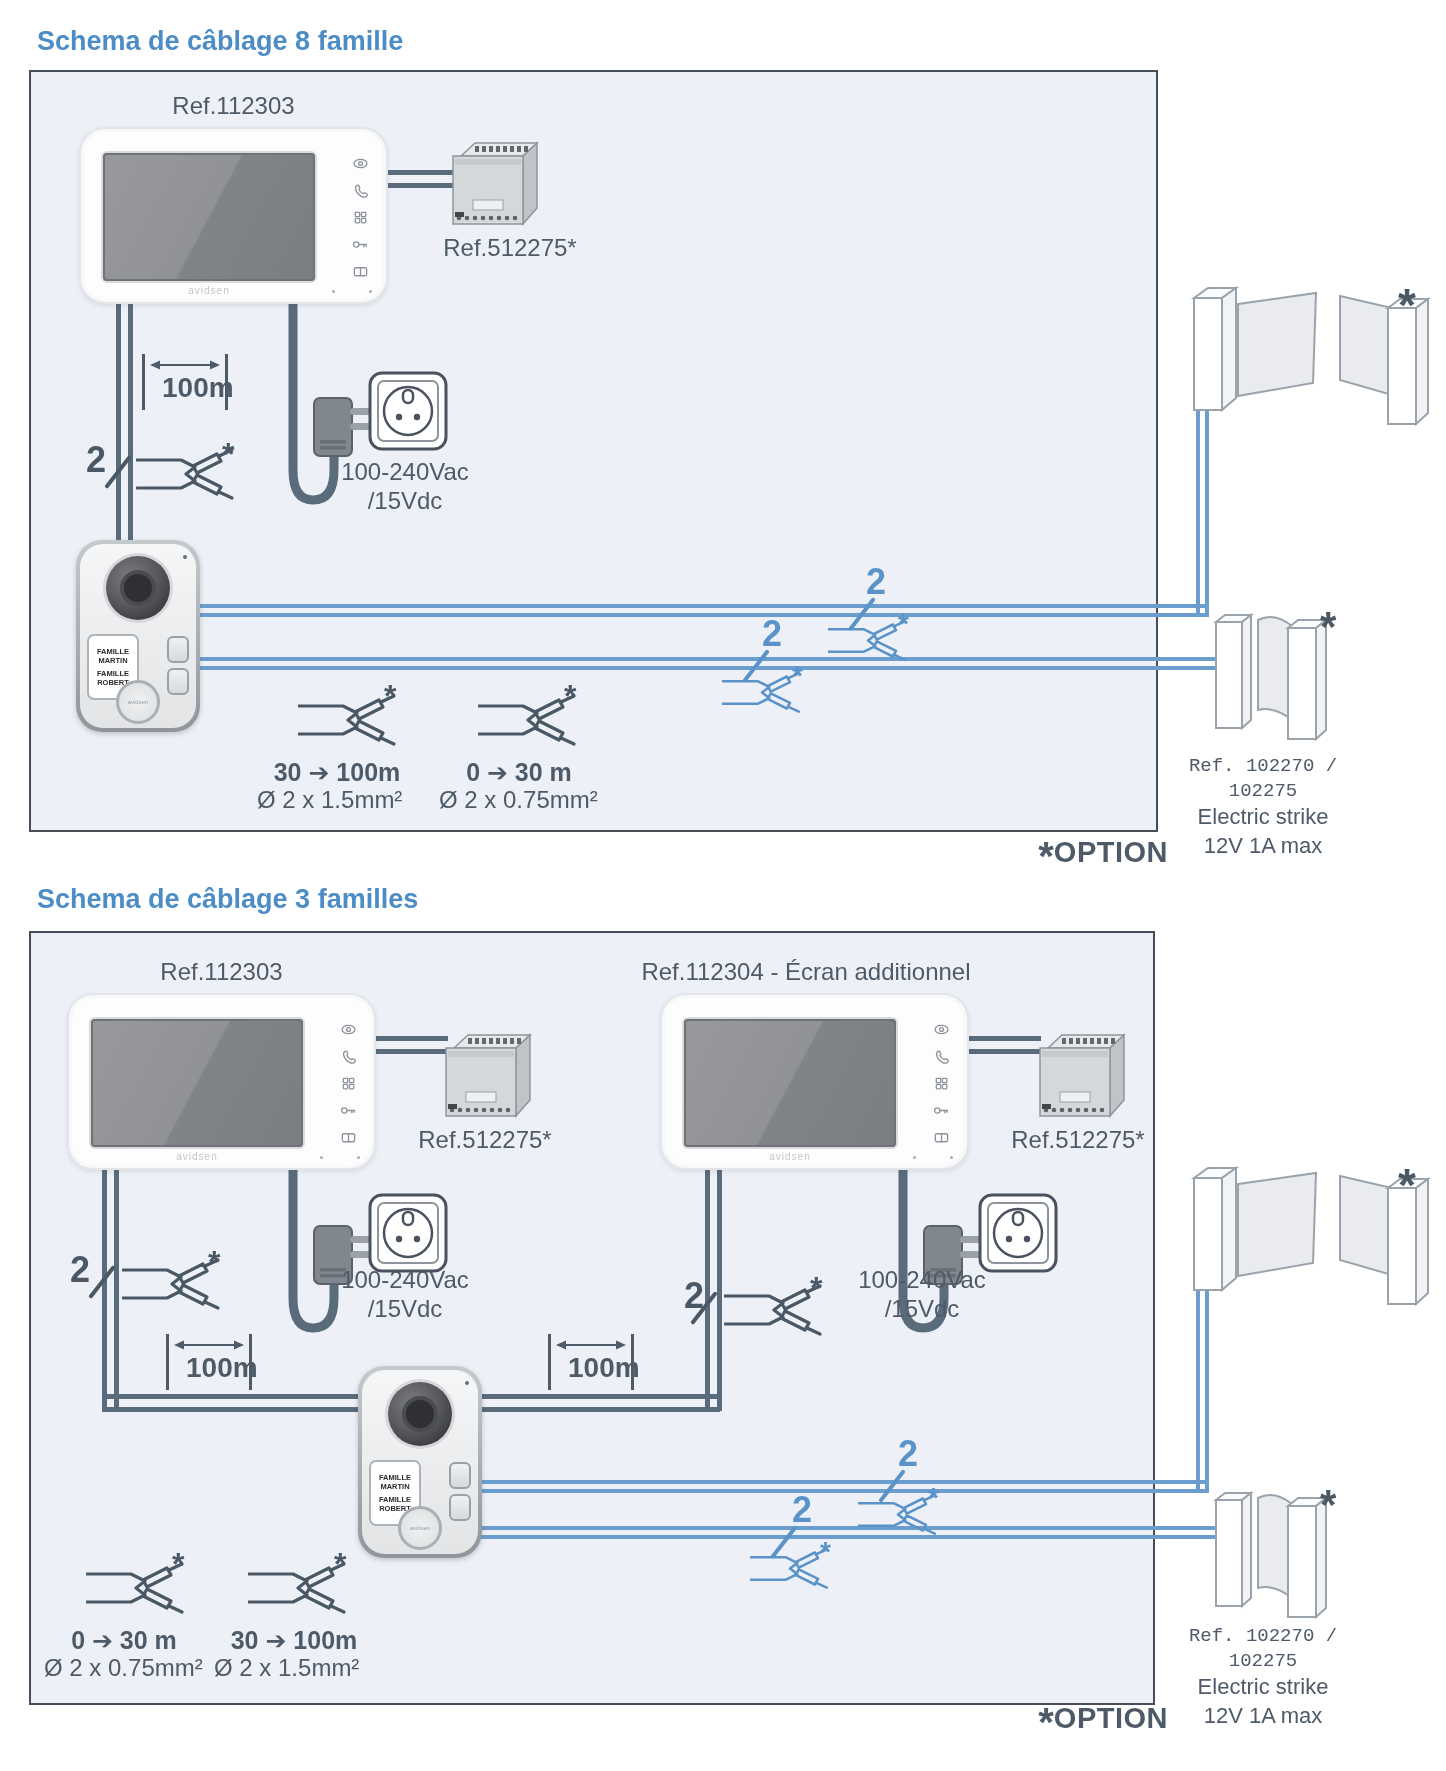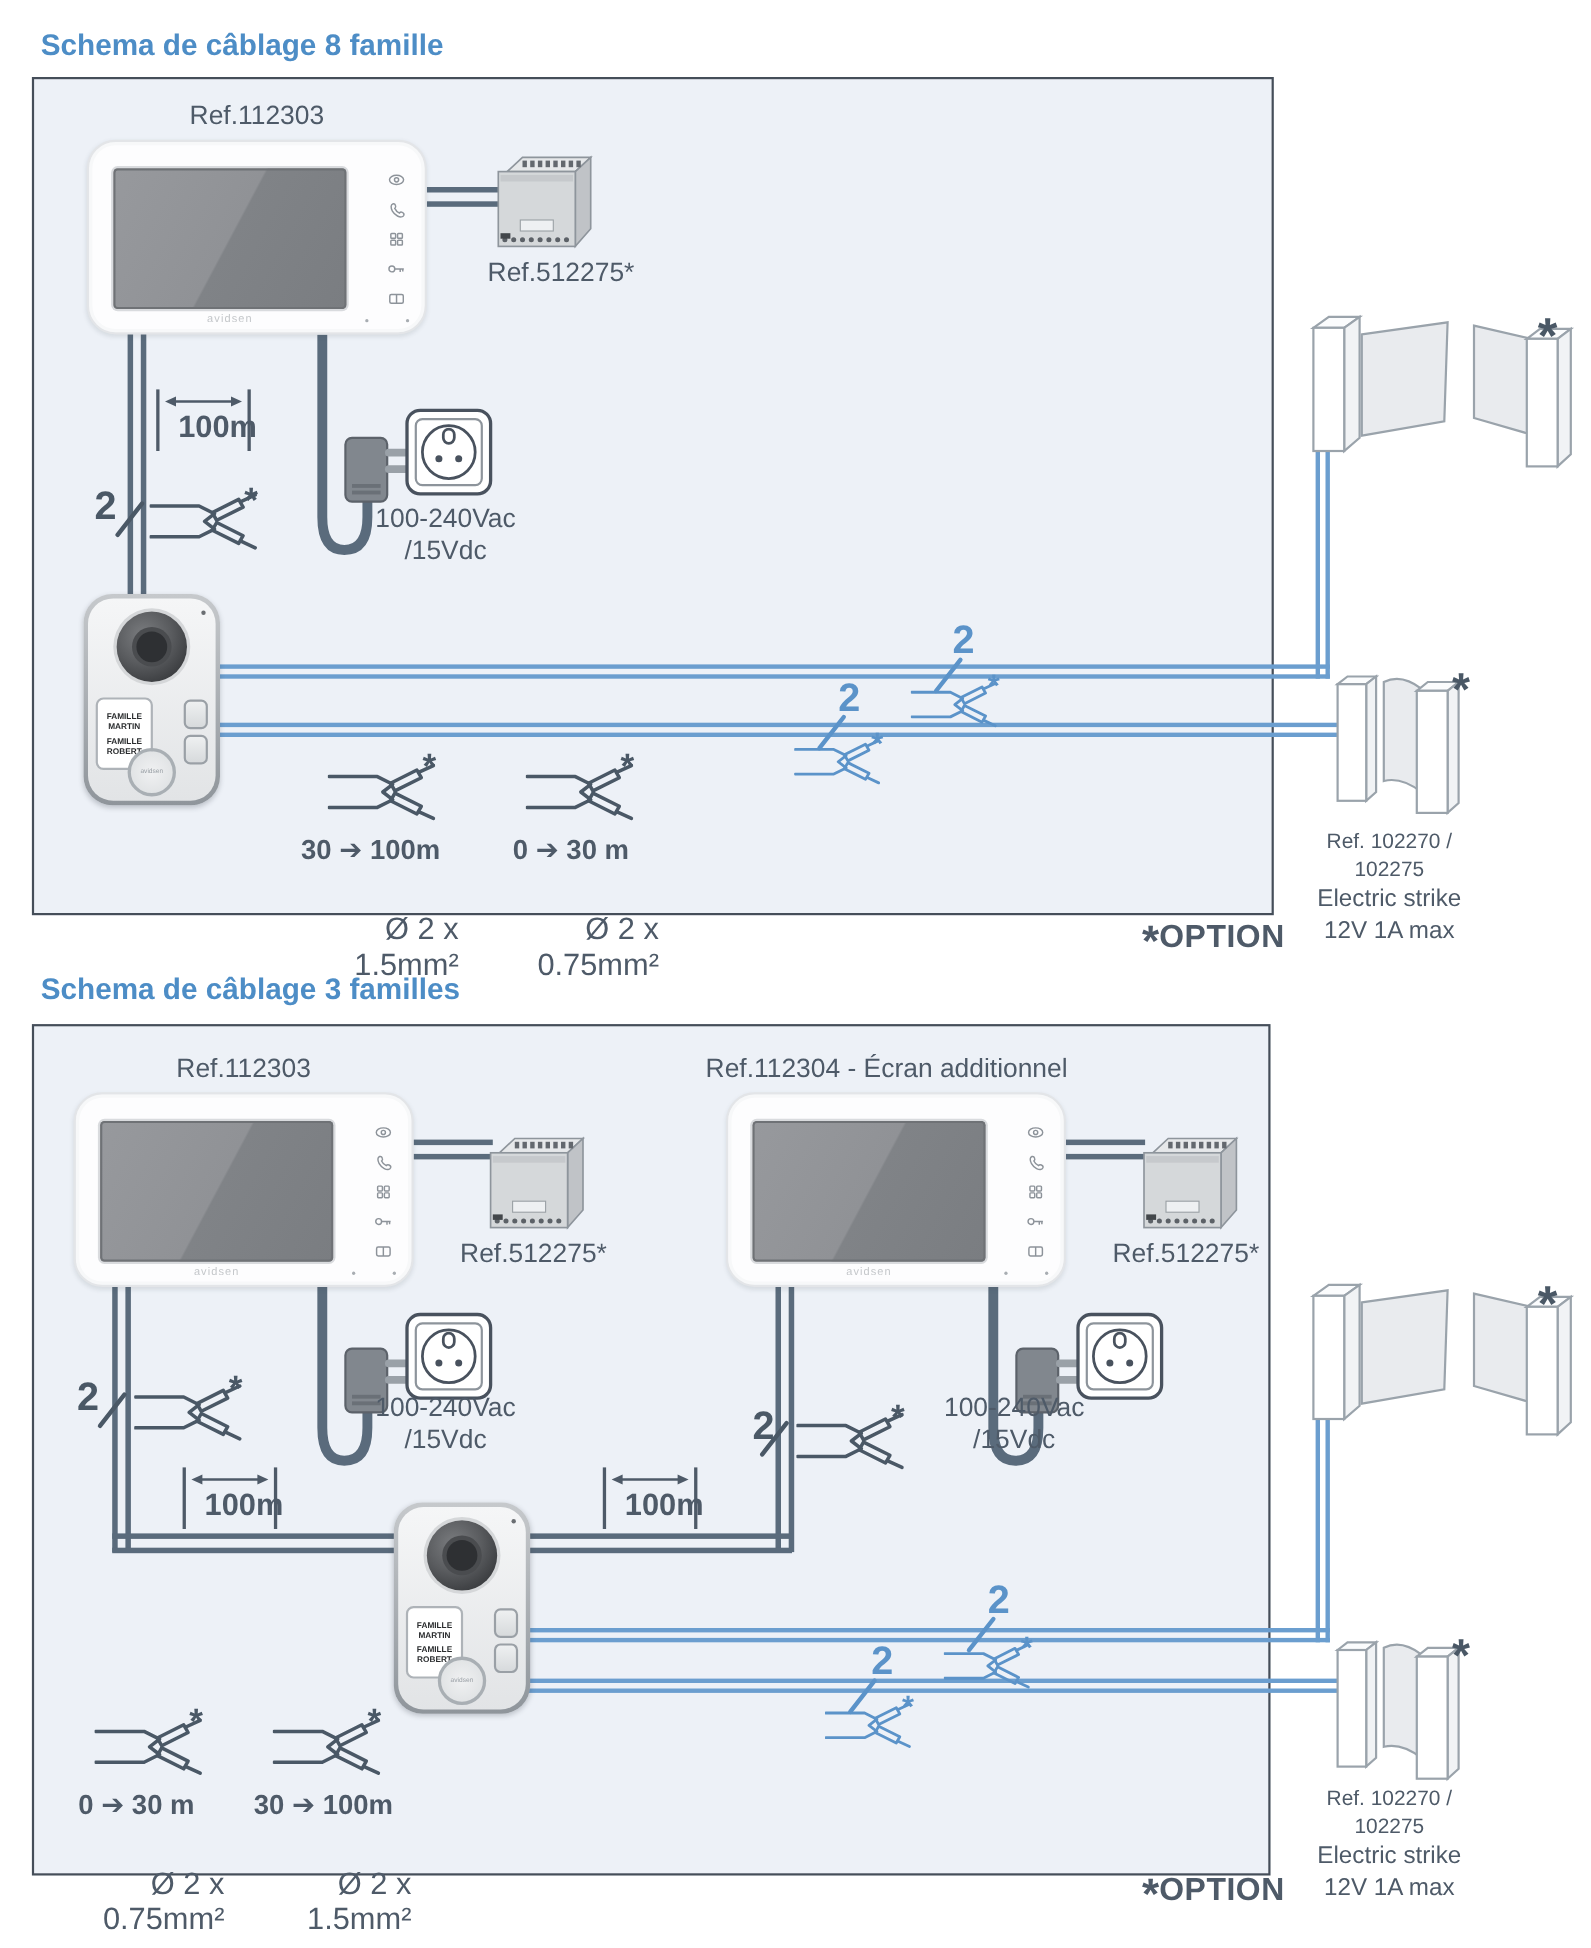--- a/index.html
+++ b/index.html
@@ -18,23 +18,23 @@
   .qty { font-size:36px; font-weight:bold; line-height:1; }
   .qty.dark { color:#4a5866; } .qty.blue { color:#5b93c9; }
   .slash { width:4px; height:40px; border-radius:2px; transform:rotate(38deg); }
   .slash.dark { background:#4a5866; } .slash.blue { background:#5b93c9; }
   .splice { fill:none; stroke:#4a5866; }
   .splice.blue { stroke:#5b93c9; }
   .star-mark { font-weight:bold; color:#4a5866; line-height:1; }
   .star-mark.blue { color:#5b93c9; }
   .powertxt { font-size:24px; text-align:center; line-height:1.2; }
   .spec-range { font-size:25px; font-weight:bold; text-align:center; }
-  .spec-gauge { font-size:28px; text-align:right;margin-top:43px; }
+  .spec-gauge { font-size:24px; text-align:left; }
   .strikelbl { text-align:center; line-height:1.3; }
-  .strikelbl .s1 { font-size:19px; } .strikelbl .s2,.strikelbl .s3 { font-size:22px; }
+  .strikelbl .s1 { font-size:19px;font-family:Liberation Mono, monospace; } .strikelbl .s2,.strikelbl .s3 { font-size:22px; }
   .opt { text-align:right; }
   .opt .ostar { font-size:40px; font-weight:bold; vertical-align:-8px; }
   .opt .oword { font-size:29px; font-weight:bold; letter-spacing:.5px; }
   
   .dist { width:86px; height:56px; }
   .dist .bar { position:absolute; top:0; bottom:0; width:3px; background:#4e5a68; }
   .dist .bar.r { right:0; } .dist .bar.l { left:0; }
   .dist svg { position:absolute; left:7px; top:4px; }
   .dist .dtxt { position:absolute; top:18px; left:0; right:0; text-align:center; font-size:28px; font-weight:bold; color:#4e5a68;padding-left:20px; }
   

